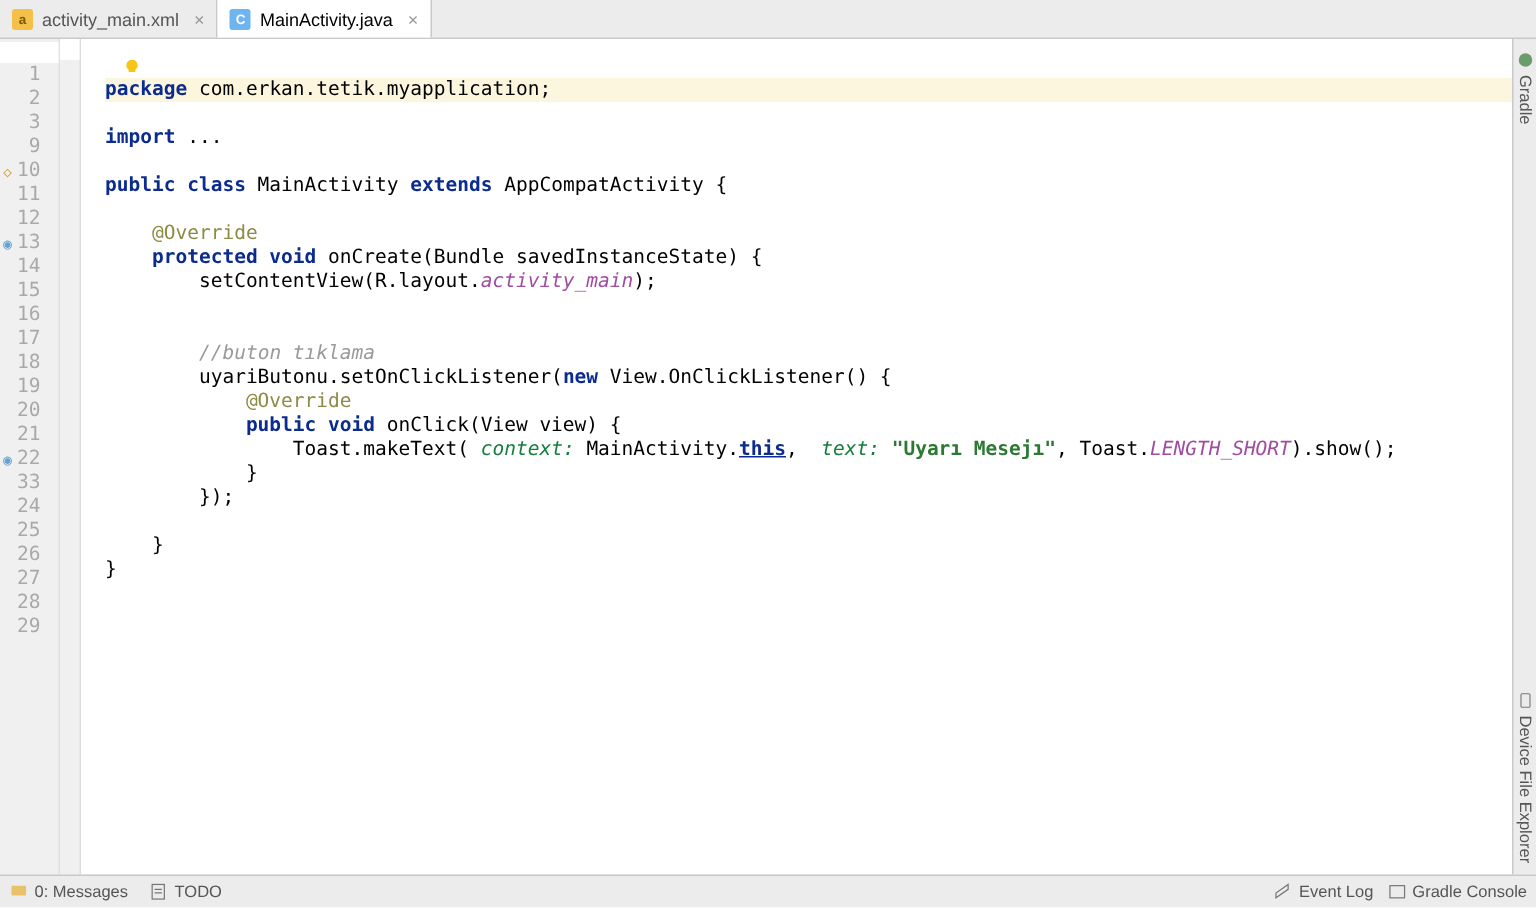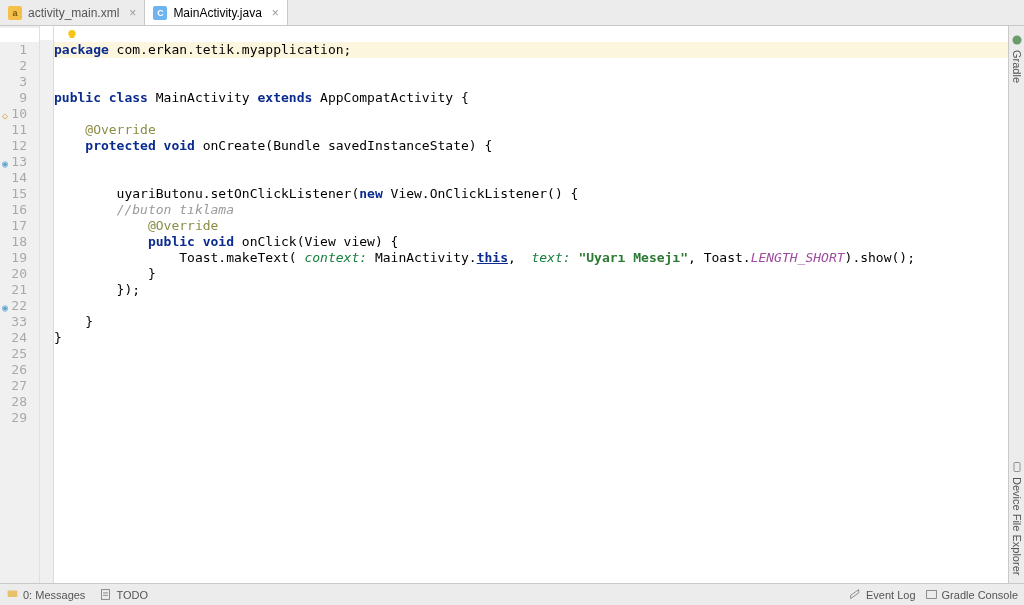--- a/index.html
+++ b/index.html
@@ -12,21 +12,21 @@
   .file-icon.xml { background:#f4c04a; color:#7a5a00; }
   .file-icon.java { background:#6db4f1; color:#fff; }
   .close-x { color:#999; margin-left:4px; font-size:12px; }
   
   .editor-wrap { display:flex; height:calc(100% - 26px - 22px); position:relative; }
   .gutter { width:40px; background:#f0f0f0; border-right:1px solid #e0e0e0; text-align:right; color:#a9a9a9; padding-top:2px; user-select:none; }
   .gutter-extra { width:14px; background:#f0f0f0; border-right:1px solid #dcdcdc; position:relative; }
   .line-num { height:16px; line-height:16px; padding-right:12px; position:relative; }
   .gm { position:absolute; left:2px; top:2px; font-size:10px; }
   
-  .code-area { flex:1; background:#fff; padding-top:2px; overflow:hidden; position:relative; }
+  .code-area { flex:1; background:#fff; padding-top:12px; overflow:hidden; position:relative;margin-left:16px; }
   .hint-bar { height:14px; background:#fff; display:flex; align-items:center; padding-left:12px; }
   .bulb { width:12px; height:12px; fill:#f5c518; }
   .code-line { height:16px; line-height:16px; white-space:pre; }
   .hl-pkg { background:#fdf6de; display:block; }
   
   .kw { color:#0b2b8f; font-weight:bold; }
   .ann { color:#8c8c46; }
   .str { color:#2b7a33; font-weight:bold; }
   .cmt { color:#9a9a9a; font-style:italic; }
   .param { color:#15803d; font-style:italic; }
@@ -99,29 +99,31 @@
   </div>
 
   <div class="code-area">
     <div class="hint-bar">
       <svg class="bulb" viewBox="0 0 16 16">
           <path d="M8 1a5 5 0 00-3 9v2h6v-2a5 5 0 00-3-9z"></path>
         </svg>
     </div>
     <div class="code-line hl-pkg"><span class="kw">package</span><span> com.erkan.tetik.myapplication;</span></div>
     <div class="code-line"></div>
+    <div class="code-line"><span class="kw">import</span><span> ...</span></div>
     <div class="code-line"></div>
     <div class="code-line"><span class="kw">public class</span><span> MainActivity </span><span class="kw">extends</span><span> AppCompatActivity {</span></div>
     <div class="code-line"></div>
     <div class="code-line">    <span class="ann">@Override</span></div>
     <div class="code-line">    <span class="kw">protected void</span><span> onCreate(Bundle savedInstanceState) {</span></div>
+    <div class="code-line"><span>        setContentView(R.layout.</span><span class="const">activity_main</span><span>);</span></div>
     <div class="code-line"></div>
     <div class="code-line"></div>
+    <div class="code-line">        <span class="cmt">//buton tıklama</span></div>
     <div class="code-line"><span>        uyariButonu.setOnClickListener(</span><span class="kw">new</span><span> View.OnClickListener() {</span></div>
-    <div class="code-line">        <span class="cmt">//buton tıklama</span></div>
     <div class="code-line">            <span class="ann">@Override</span></div>
     <div class="code-line">            <span class="kw">public void</span><span> onClick(View view) {</span></div>
     <div class="code-line"><span>                Toast.</span><span class="ital">makeText</span><span>( </span><span class="param">context:</span><span> MainActivity.</span><span class="kw this">this</span><span>,  </span><span class="param">text:</span><span> </span><span class="str">"Uyarı Mesejı"</span><span>, Toast.</span><span class="const">LENGTH_SHORT</span><span>).show();</span></div>
     <div class="code-line"><span>            }</span></div>
     <div class="code-line"><span>        });</span></div>
     <div class="code-line"></div>
     <div class="code-line"><span>    }</span></div>
     <div class="code-line"><span>}</span></div>
     <div class="code-line"></div>
   </div>

